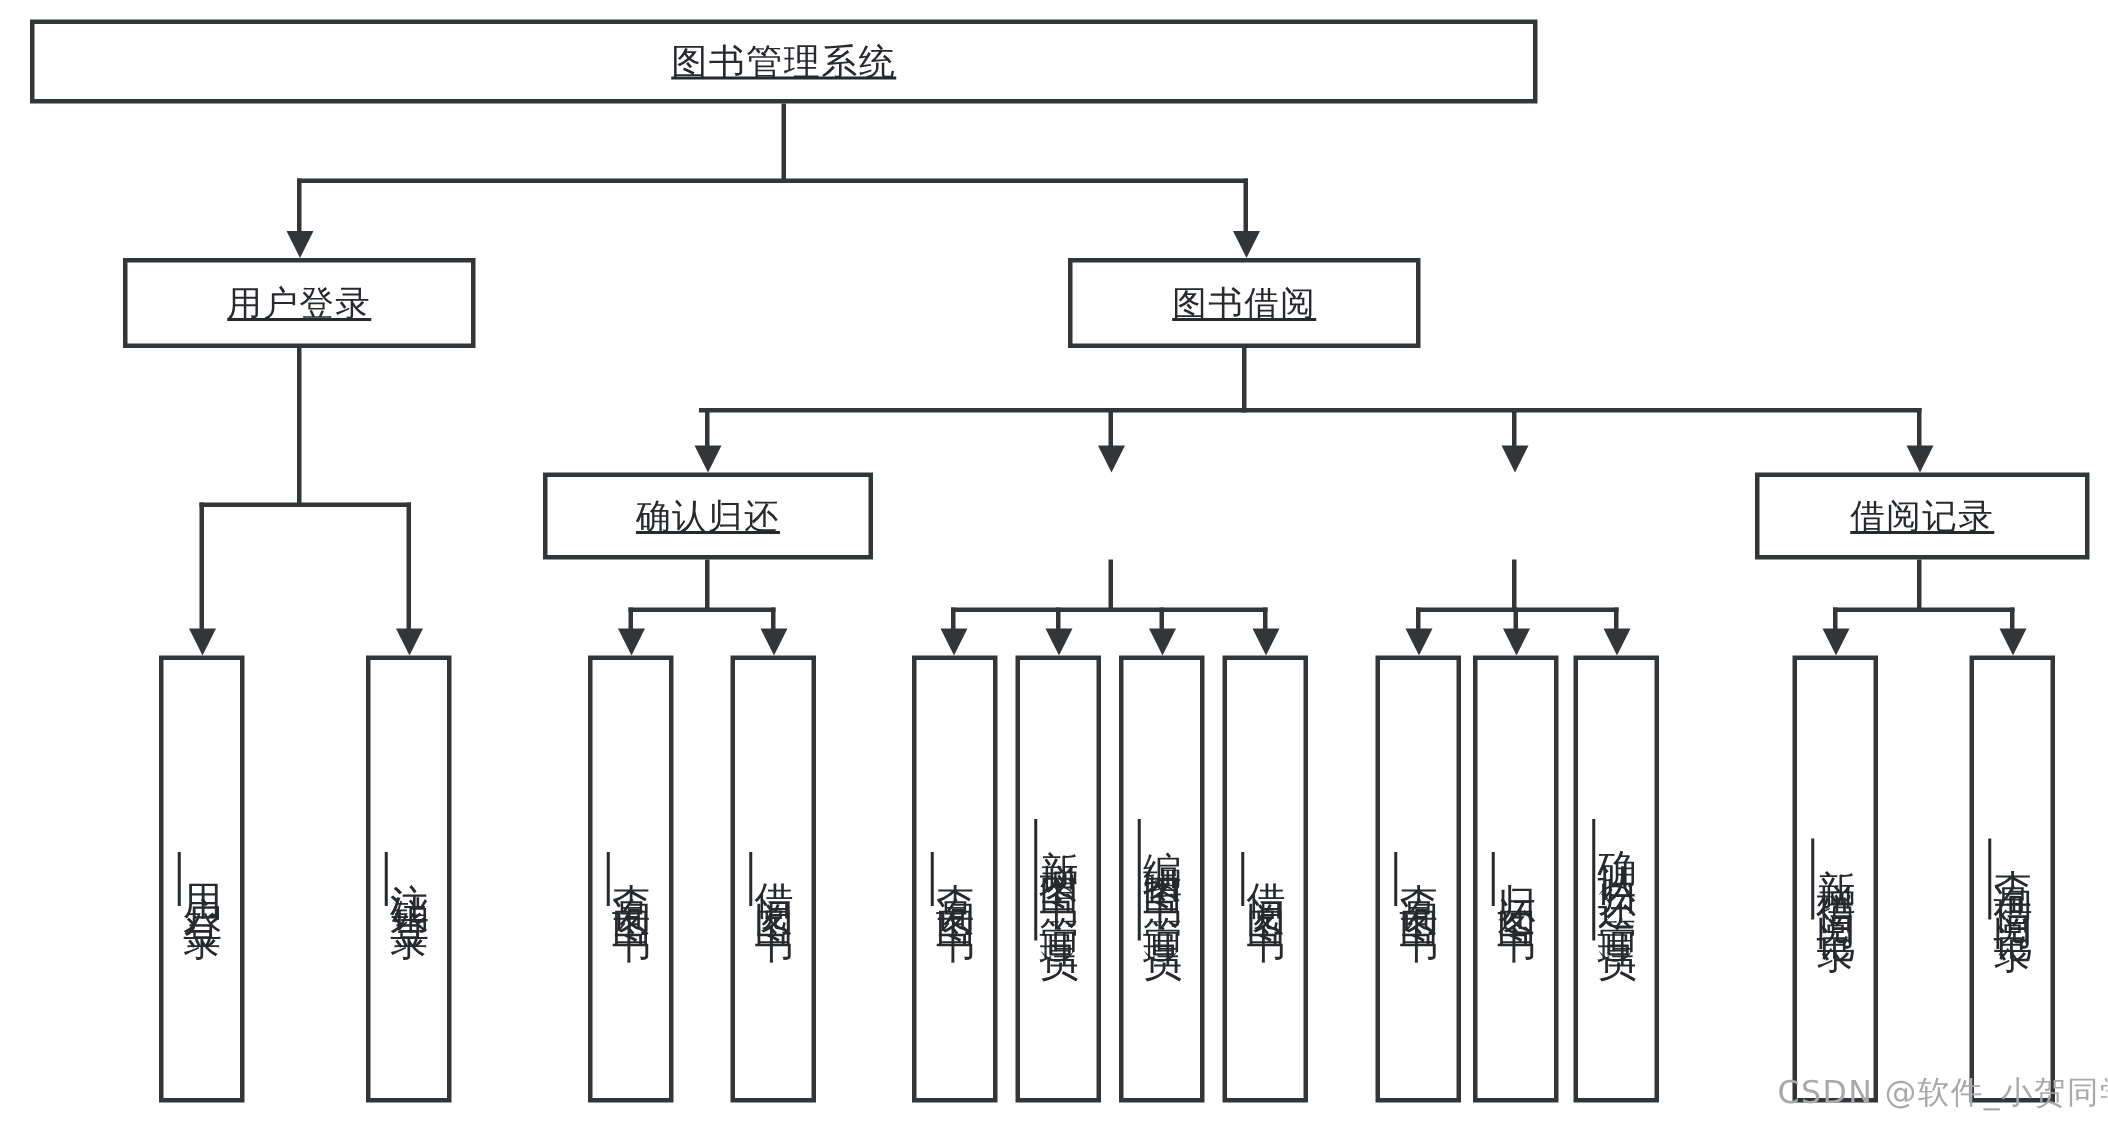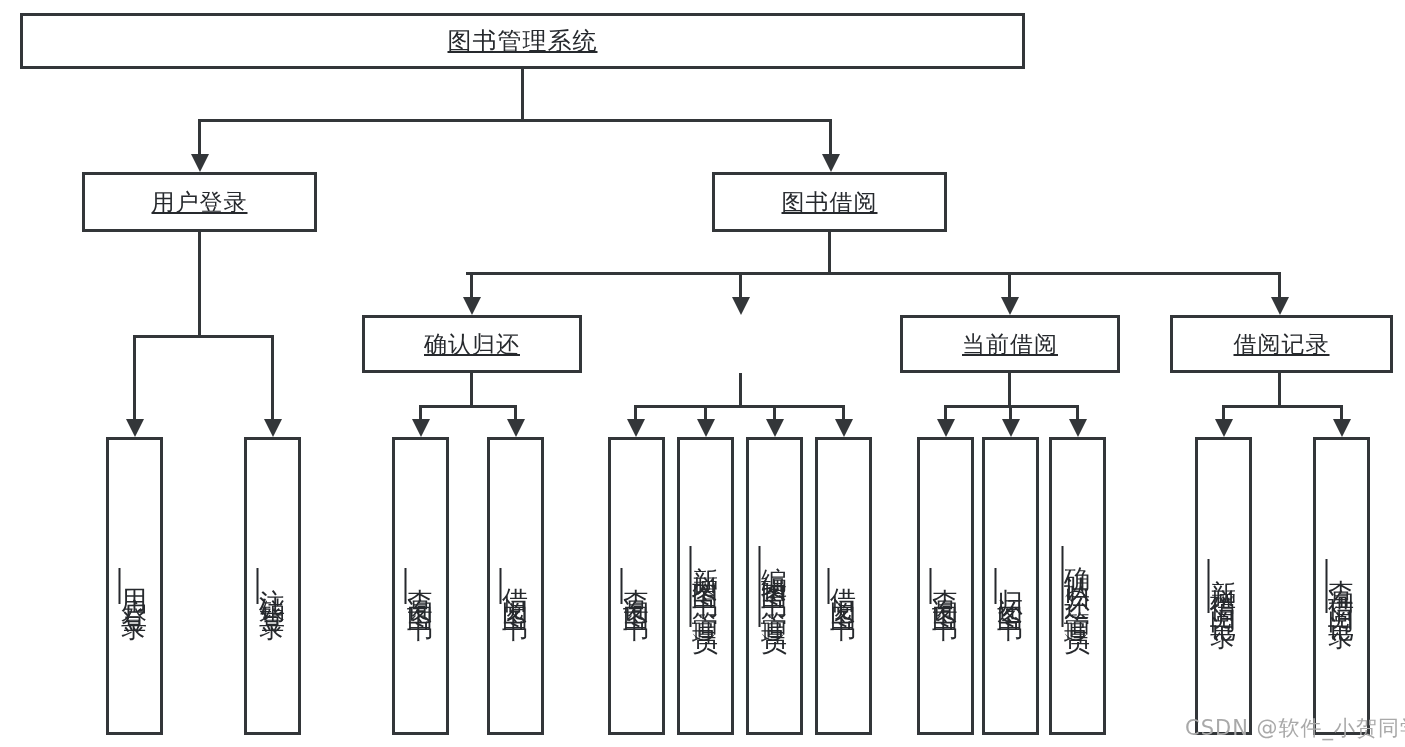--- a/index.html
+++ b/index.html
@@ -84,21 +84,20 @@
   <div class="v" style="left:470px;top:272px;height:26px"></div>
   <div class="arr" style="left:463px;top:297px"></div>
   <div class="v" style="left:739px;top:272px;height:26px"></div>
   <div class="arr" style="left:732px;top:297px"></div>
   <div class="v" style="left:1008px;top:272px;height:26px"></div>
   <div class="arr" style="left:1001px;top:297px"></div>
   <div class="v" style="left:1278px;top:272px;height:26px"></div>
   <div class="arr" style="left:1271px;top:297px"></div>
 
   <div class="box hbox" style="left:362px;top:315px;width:220px;height:58px">确认归还</div>
-  <div class="box hbox" style="left:900px;top:315px;width:220px;height:58px">当前借阅</div>
   <div class="box hbox" style="left:1170px;top:315px;width:223px;height:58px">借阅记录</div>
 
   <div class="v" style="left:470px;top:373px;height:35px"></div>
   <div class="h" style="left:419px;top:405px;width:98px"></div>
   <div class="v" style="left:419px;top:405px;height:15px"></div>
   <div class="arr" style="left:412px;top:419px"></div>
   <div class="v" style="left:514px;top:405px;height:15px"></div>
   <div class="arr" style="left:507px;top:419px"></div>
 
   <div class="v" style="left:739px;top:373px;height:35px"></div>

